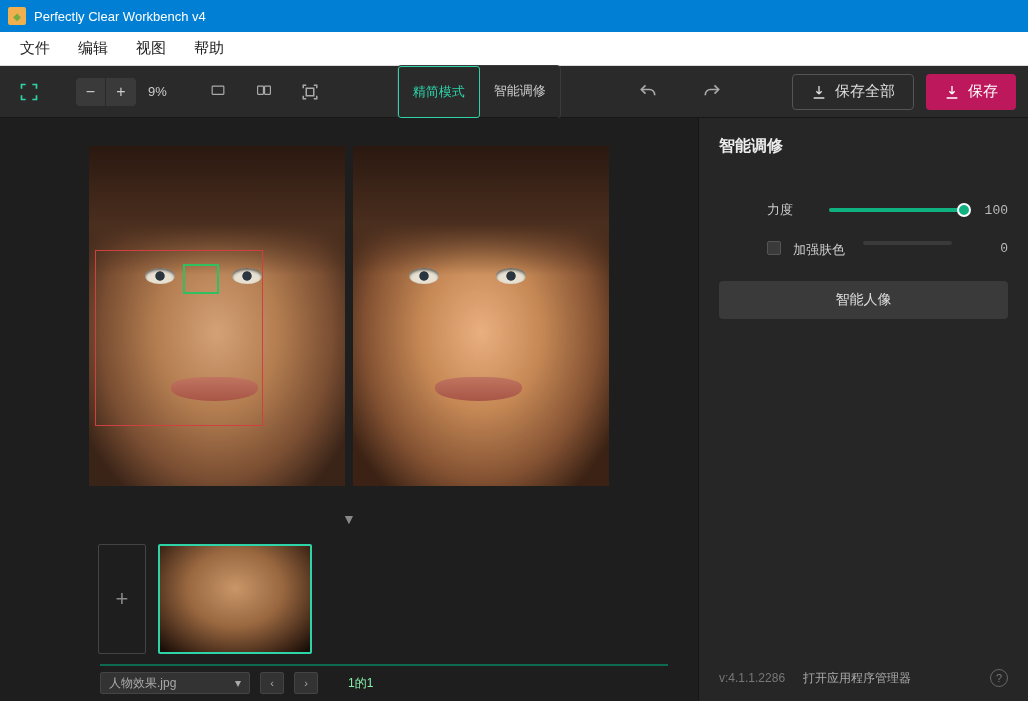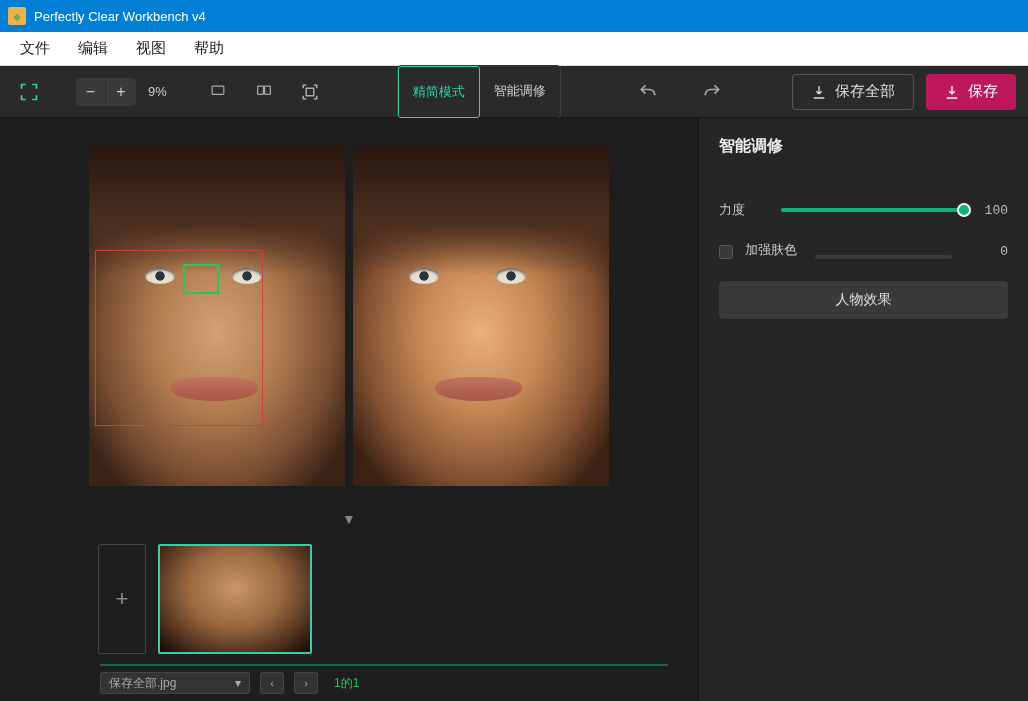--- a/index.html
+++ b/index.html
@@ -51,33 +51,33 @@
 
 .thumb-strip { height: 132px; display: flex; align-items: center; padding: 0 22px 0 100px; gap: 12px; position: relative; }
 .add-thumb { width: 48px; height: 110px; border: 1px solid #444; border-radius: 2px; display: flex; align-items: center; justify-content: center; color: #888; font-size: 22px; cursor: pointer; position:absolute; left: 98px; }
 .thumb { width: 154px; height: 110px; border: 2px solid #2ed3a8; border-radius: 2px; overflow: hidden; position:absolute; left: 158px; }
 .thumb .portrait-t { width:100%; height:100%; background: radial-gradient(ellipse 70% 80% at 50% 40%, #c89668 0%, #9a6840 45%, #4a2e1c 80%, #1a0e08 100%); position:relative; }
 .thumb-track { position:absolute; left: 100px; right: 30px; bottom: -1px; height: 2px; background: #0f6a52; }
 
 .bottom-bar { height: 36px; display: flex; align-items: center; padding: 0 22px 0 100px; gap: 10px; color: #aaa; font-size: 12px; }
 .file-select { width: 150px; height: 22px; background: #333; border: 1px solid #444; display: flex; align-items: center; padding: 0 8px; justify-content: space-between; cursor: pointer; border-radius: 2px; }
 .nav-btn { width: 24px; height: 22px; background: #333; border: 1px solid #444; display: flex; align-items: center; justify-content: center; cursor: pointer; border-radius: 2px; font-size: 11px; }
-.page-info { font-size: 12px; color: #22c55e; margin-left: 6px; }
+.page-info { font-size: 12px; color: #86efac; margin-left: 20px; }
 
 
 .side-panel { width: 330px; background: #262626; border-left: 1px solid #171717; padding: 18px 20px; display: flex; flex-direction: column; color: #ddd; position: relative; }
 .panel-title { font-size: 16px; font-weight: bold; margin-bottom: 44px; color: #eee; }
-.slider-row { display: flex; align-items: center; margin-bottom: 22px; font-size: 13px; }
+.slider-row { display: flex; align-items: center; margin-bottom: 22px; font-size: 13px; margin-left: 48px; }
 .slider-row .label { width: 56px; color: #ccc; }
 .slider-row .track { flex: 1; height: 4px; background: #444; border-radius: 2px; position: relative; cursor: pointer; margin: 0 10px 0 6px; }
 .slider-row .fill { position: absolute; left: 0; top: 0; height: 100%; background: #10b180; border-radius: 2px; }
 .slider-row .thumb-dot { position: absolute; top: 50%; width: 14px; height: 14px; background: #10b180; border: 2px solid #fff; border-radius: 50%; transform: translate(-50%, -50%); }
 .slider-row .val { width: 34px; text-align: right; color: #bbb; font-family: Liberation Mono, monospace; }
 .slider-row.disabled .track .fill { background: #555; }
-.check-row { display: flex; align-items: flex-end; margin-bottom: 22px; font-size: 13px; gap: 12px; }
+.check-row { display: flex; align-items: flex-start; margin-bottom: 22px; font-size: 13px; gap: 12px; }
 .checkbox { width: 14px; height: 14px; background: #3a3a3a; border: 1px solid #555; border-radius: 2px; cursor: pointer; }
 .panel-btn { width: 100%; height: 38px; background: #3a3a3a; border-radius: 4px; display: flex; align-items: center; justify-content: center; cursor: pointer; color: #ddd; font-size: 14px; }
 .panel-footer { position: absolute; bottom: 14px; left: 20px; right: 20px; display: flex; align-items: center; font-size: 12px; color: #777; gap: 18px; }
 .help-icon { margin-left: auto; width: 18px; height: 18px; border: 1px solid #666; border-radius: 50%; display: flex; align-items: center; justify-content: center; font-size: 11px; cursor: pointer; }
 </style>
 </head>
 <body>
 
 <div class="titlebar">
   <div class="logo">◆</div>
@@ -184,21 +184,21 @@
     <div class="collapse-arrow">▼</div>
     <div class="thumb-strip">
       <div class="add-thumb">+</div>
       <div class="thumb">
         <div class="portrait-t"></div>
       </div>
       <div class="thumb-track"></div>
     </div>
     <div class="bottom-bar">
       <div class="file-select">
-        <span>保存全部.jpg</span>
+        <span>人物效果.jpg</span>
         <span>▾</span>
       </div>
       <div class="nav-btn">‹</div>
       <div class="nav-btn">›</div>
       <span class="page-info">1的1</span>
     </div>
   </div>
 
   <div class="side-panel">
     <div class="panel-title">智能调修</div>
@@ -216,17 +216,22 @@
     <div class="check-row slider-row disabled">
       <div class="checkbox"></div>
       <span class="label" style="width:auto">加强肤色</span>
       <div class="track" style="background:#3a3a3a">
         <div class="fill" style="width:0%"></div>
       </div>
       <span class="val">0</span>
     </div>
 
     <div class="panel-btn">
-      <span>人物效果</span>
-    </div>
-
+      <span>智能人像</span>
+    </div>
+
+    <div class="panel-footer">
+      <span>v:4.1.1.2286</span>
+      <span style="color:#aaa;cursor:pointer">打开应用程序管理器</span>
+      <div class="help-icon">?</div>
+    </div>
   </div>
 </div>
 
 </body></html>

